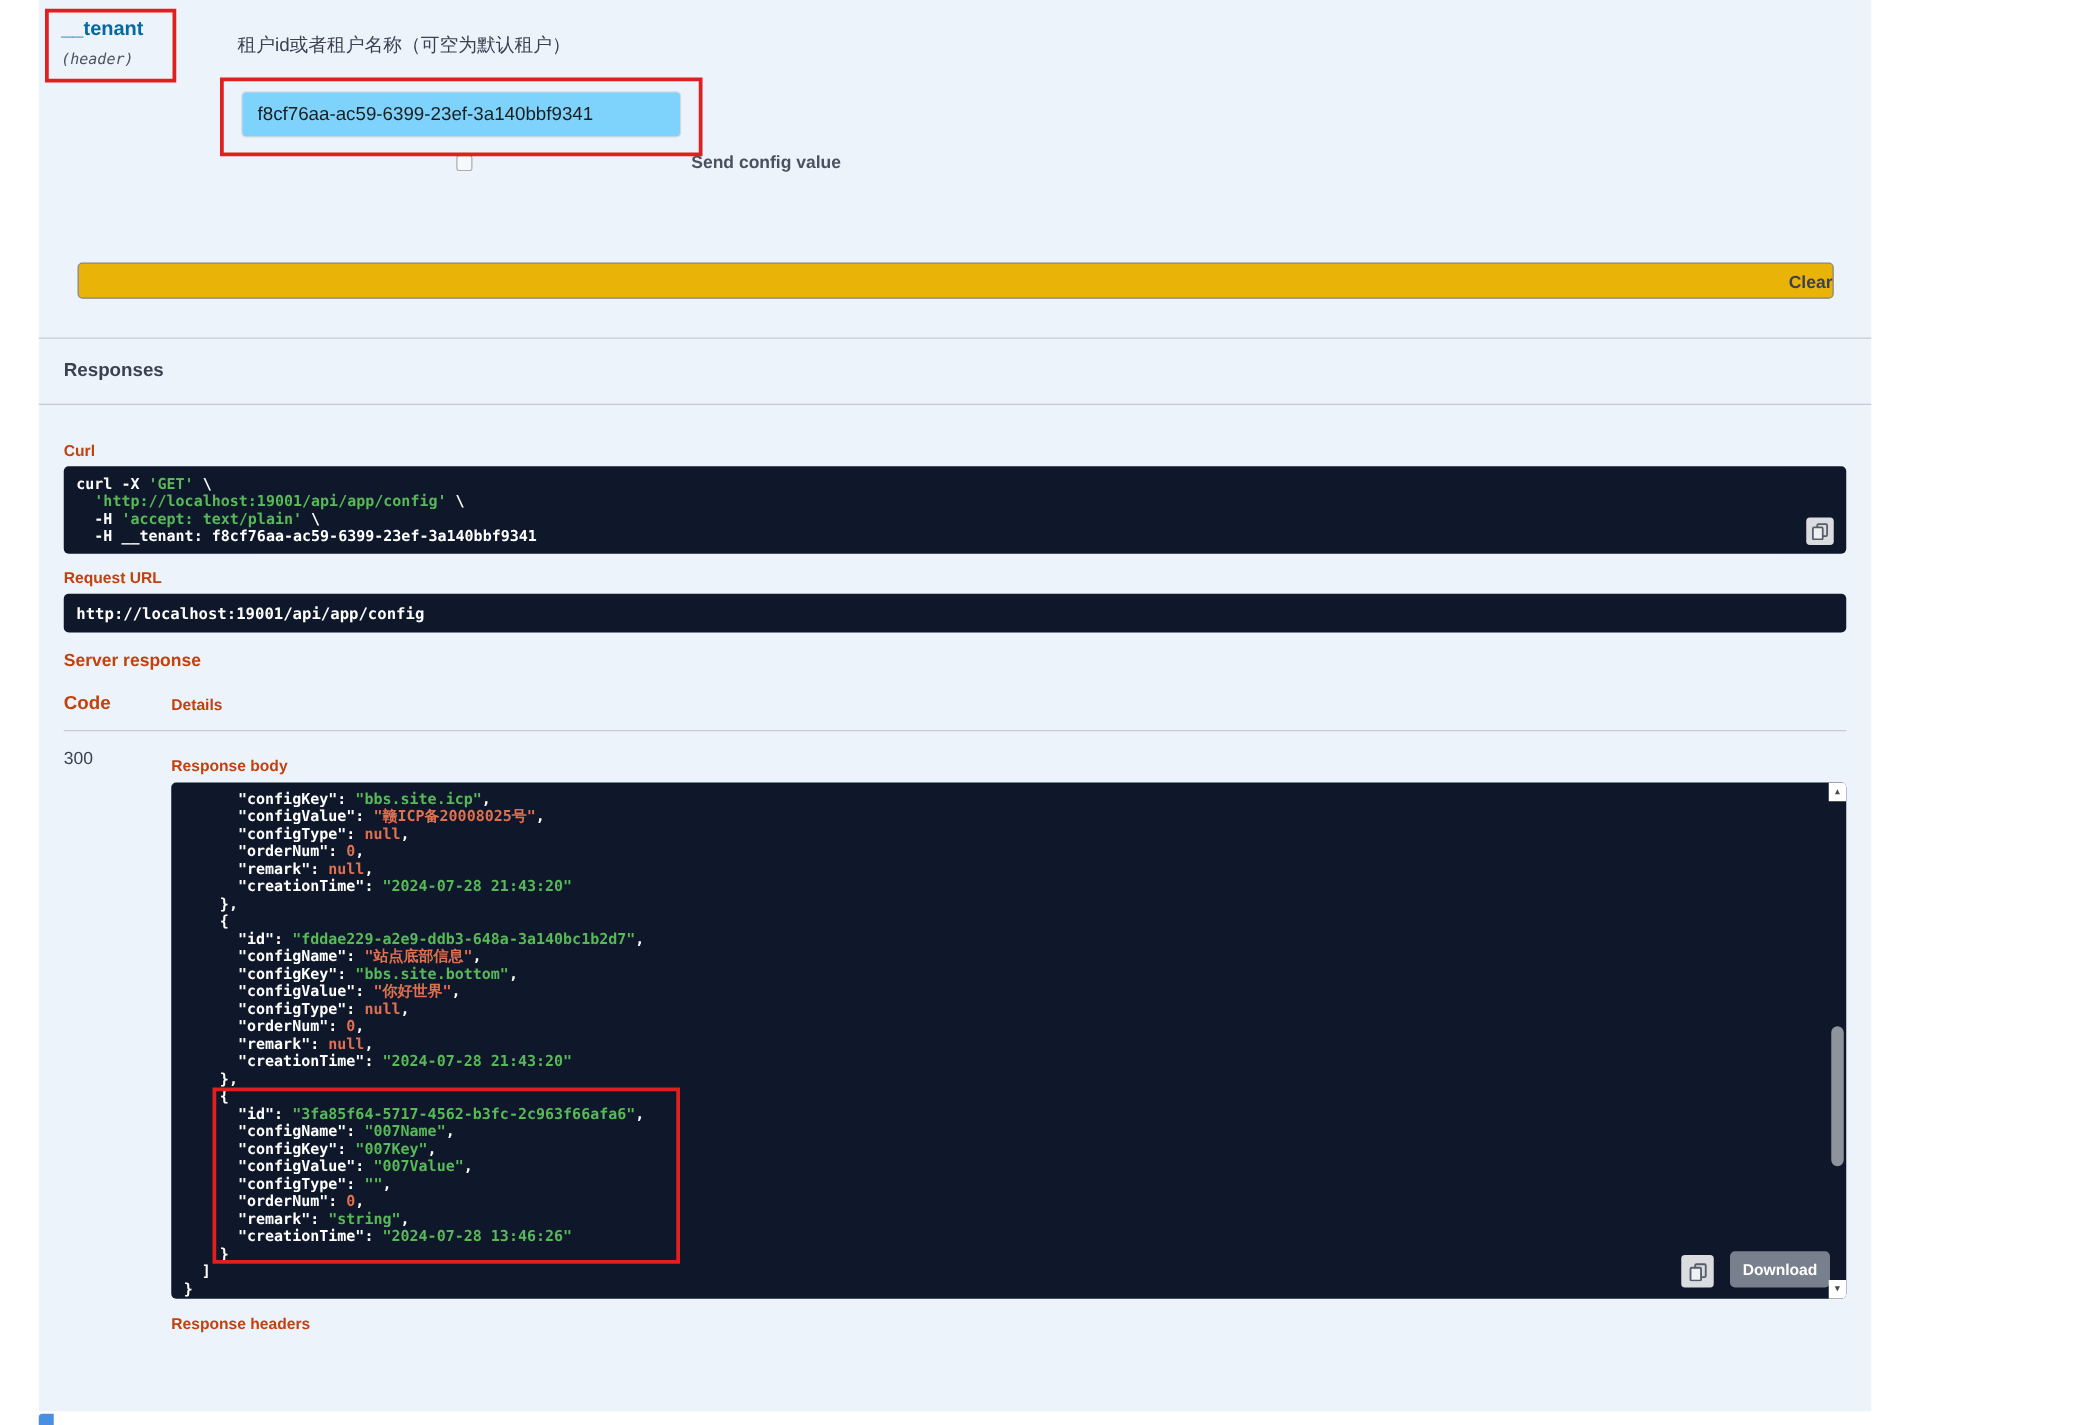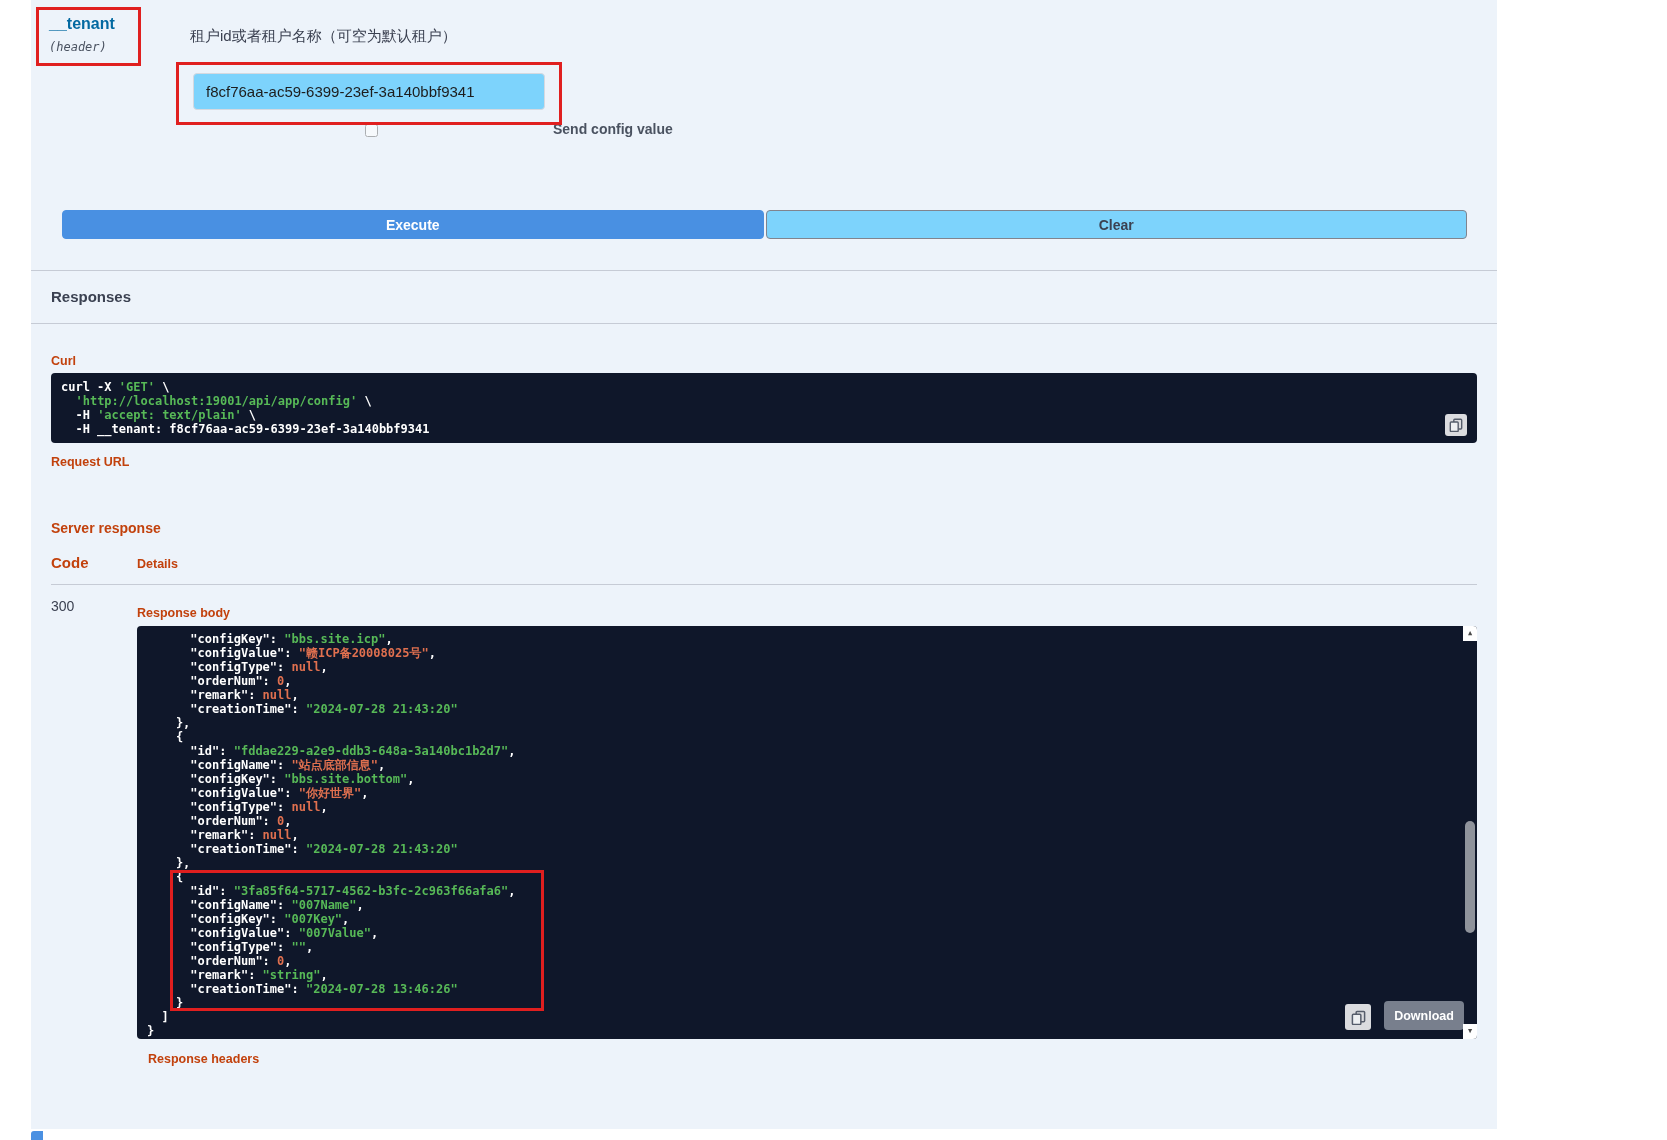--- a/index.html
+++ b/index.html
@@ -29,39 +29,39 @@
   .send-empty-checkbox { position: absolute; left: 334px; top: 124px; width: 13px; height: 13px; accent-color: #c9ced6; opacity: .55; }
   .send-empty-label { position: absolute; left: 522px; top: 121px; font-size: 14px; font-weight: 700; color: #4a5260; }
 
   
   .exec-row { position: absolute; left: 31px; top: 210px; width: 1405px; height: 29px; display: flex; gap: 2px; }
   .btn-execute {
     flex: 1; background: #4990e2; color: #ffffff; border: 1px solid #4990e2; border-radius: 4px;
     font-size: 14px; font-weight: 700; font-family: "Liberation Sans", sans-serif; cursor: pointer;
   }
   .btn-clear {
-    flex: 1; background: #7dd3fc; color: #3b4151; border: 1px solid #80848e; border-radius: 4px;
-    font-size: 14px; font-weight: 700; font-family: "Liberation Sans", sans-serif; cursor: pointer;
+    flex: 1; background: #eab308; color: #3b4151; border: 1px solid #80848e; border-radius: 4px;
+    font-size: 14px; font-weight: 700; font-family: "Liberation Sans", sans-serif; cursor: pointer; text-align: right;
   }
 
   .hr { position: absolute; height: 1px; background: rgba(59,65,81,.22); }
   .hr-top { left: 0; top: 270px; width: 100%; }
   .hr-title { left: 0; top: 323px; width: 100%; }
   .hr-table { left: 20px; top: 584px; width: 1426px; }
 
   .responses-title { position: absolute; left: 20px; top: 288px; font-size: 15px; font-weight: 700; }
 
   .sec-label { position: absolute; font-size: 12.5px; font-weight: 700; color: #c2410c; }
   .curl-label { left: 20px; top: 354px; }
   .requrl-label { left: 20px; top: 455px; }
   .server-resp-label { left: 20px; top: 520px; font-size: 14px; }
   .th-code { left: 20px; top: 554px; font-size: 15px; }
   .th-details { left: 106px; top: 557px; }
   .resp-body-label { left: 106px; top: 606px; }
-  .resp-headers-label { left: 106px; top: 1052px; margin-left: 11px; }
+  .resp-headers-label { left: 106px; top: 1052px; }
   .status-code { position: absolute; left: 20px; top: 598px; font-size: 14px; color: #3b4151; }
 
   .codeblock {
     position: absolute; background: #0f172a; border-radius: 4px; overflow: hidden;
     font-family: "DejaVu Sans Mono", monospace; color: #ffffff;
   }
   .codeblock pre {
     font-family: "DejaVu Sans Mono", monospace; font-size: 12px; line-height: 14px;
     font-weight: 600; white-space: pre; color: #ffffff;
   }
@@ -117,40 +117,42 @@
   <div class="param-desc">租户id或者租户名称（可空为默认租户）</div>
 
   <div class="redbox rb2">
     <input class="param-input" type="text" value="f8cf76aa-ac59-6399-23ef-3a140bbf9341" style="">
   </div>
 
   <input type="checkbox" class="send-empty-checkbox" style="">
   <div class="send-empty-label">Send config value</div>
 
   <div class="exec-row">
-    <button class="btn-execute">Execute</button>
     <button class="btn-clear">Clear</button>
   </div>
 
   <div class="hr hr-top"></div>
   <div class="responses-title">Responses</div>
   <div class="hr hr-title"></div>
 
   <div class="sec-label curl-label">Curl</div>
   <div class="codeblock curl-block">
     <pre><div><span class="tp">curl -X </span><span class="ts">'GET'</span><span class="tp"> \</span></div><div><span class="tp">  </span><span class="ts">'http://localhost:19001/api/app/config'</span><span class="tp"> \</span></div><div><span class="tp">  -H </span><span class="ts">'accept: text/plain'</span><span class="tp"> \</span></div><div><span class="tp">  -H __tenant: f8cf76aa-ac59-6399-23ef-3a140bbf9341</span></div></pre>
     <button class="copy-btn curl-copy">
       <svg width="14" height="14" viewBox="0 0 16 16" fill="none" stroke="#565d6b" stroke-width="1.6">
         <rect x="5.5" y="1.5" width="9" height="11" rx="1"></rect>
         <rect x="1.5" y="4.5" width="9" height="11" rx="1" fill="#eef0f2"></rect>
       </svg>
     </button>
   </div>
 
   <div class="sec-label requrl-label">Request URL</div>
+  <div class="codeblock url-block">
+    <pre>http://localhost:19001/api/app/config</pre>
+  </div>
 
   <div class="sec-label server-resp-label">Server response</div>
   <div class="sec-label th-code">Code</div>
   <div class="sec-label th-details">Details</div>
   <div class="hr hr-table"></div>
 
   <div class="status-code">300</div>
   <div class="sec-label resp-body-label">Response body</div>
 
   <div class="codeblock body-block">

